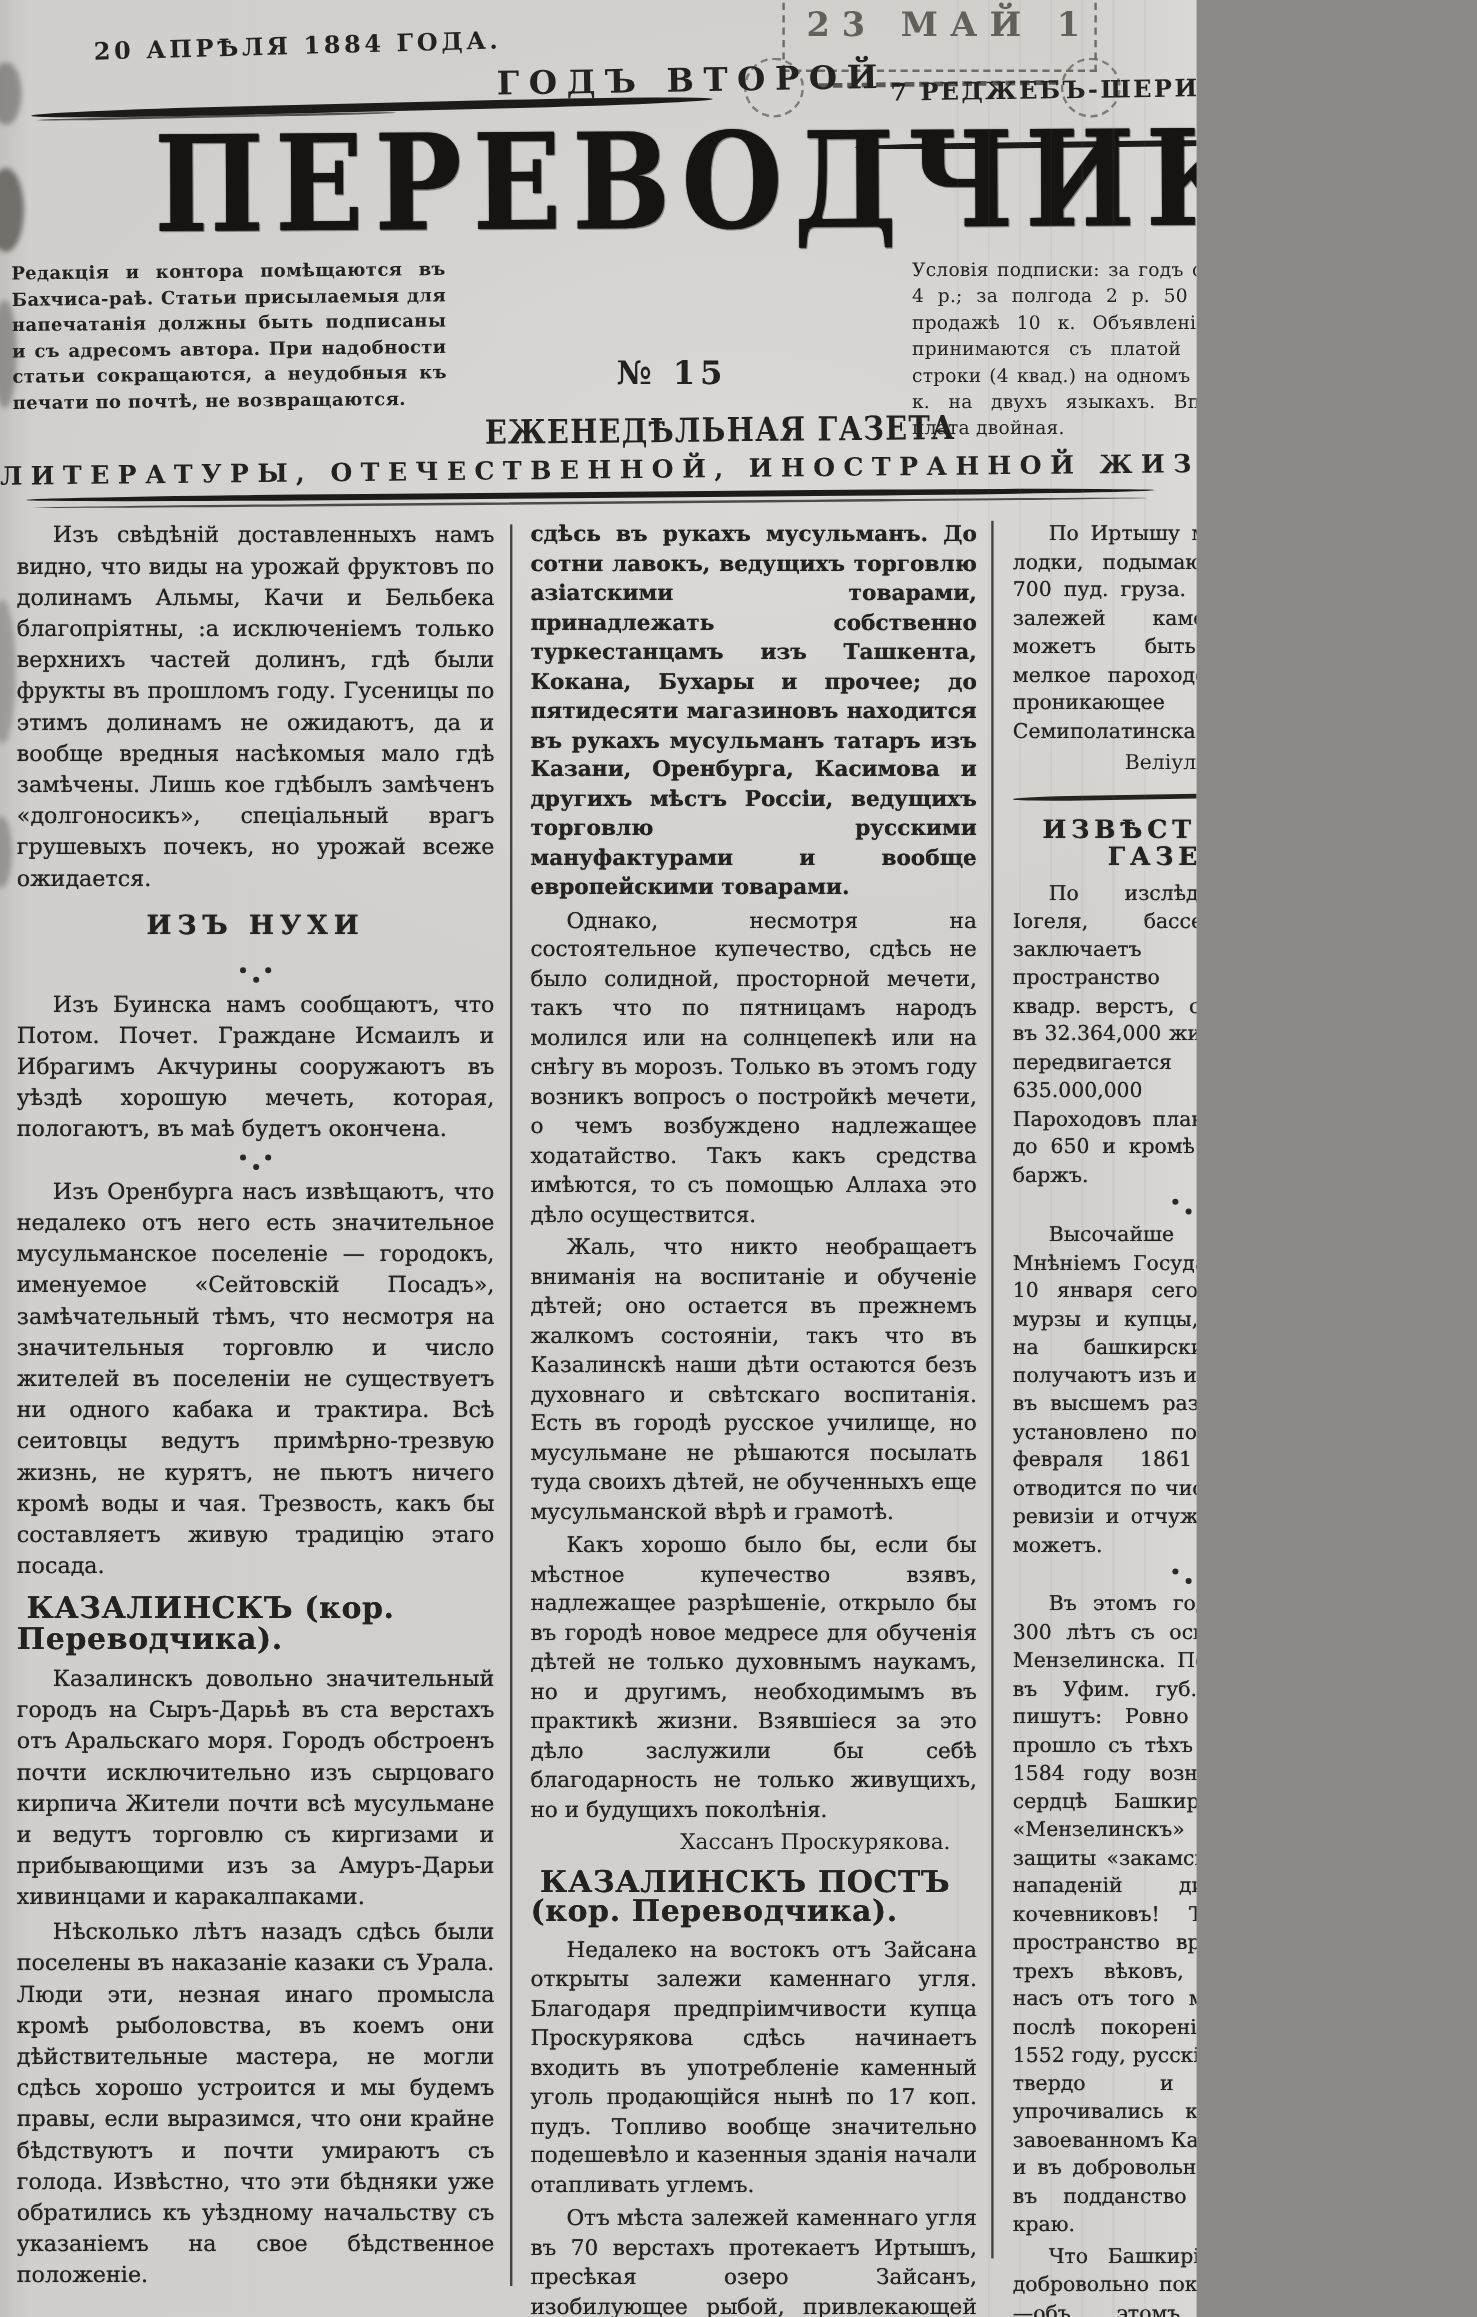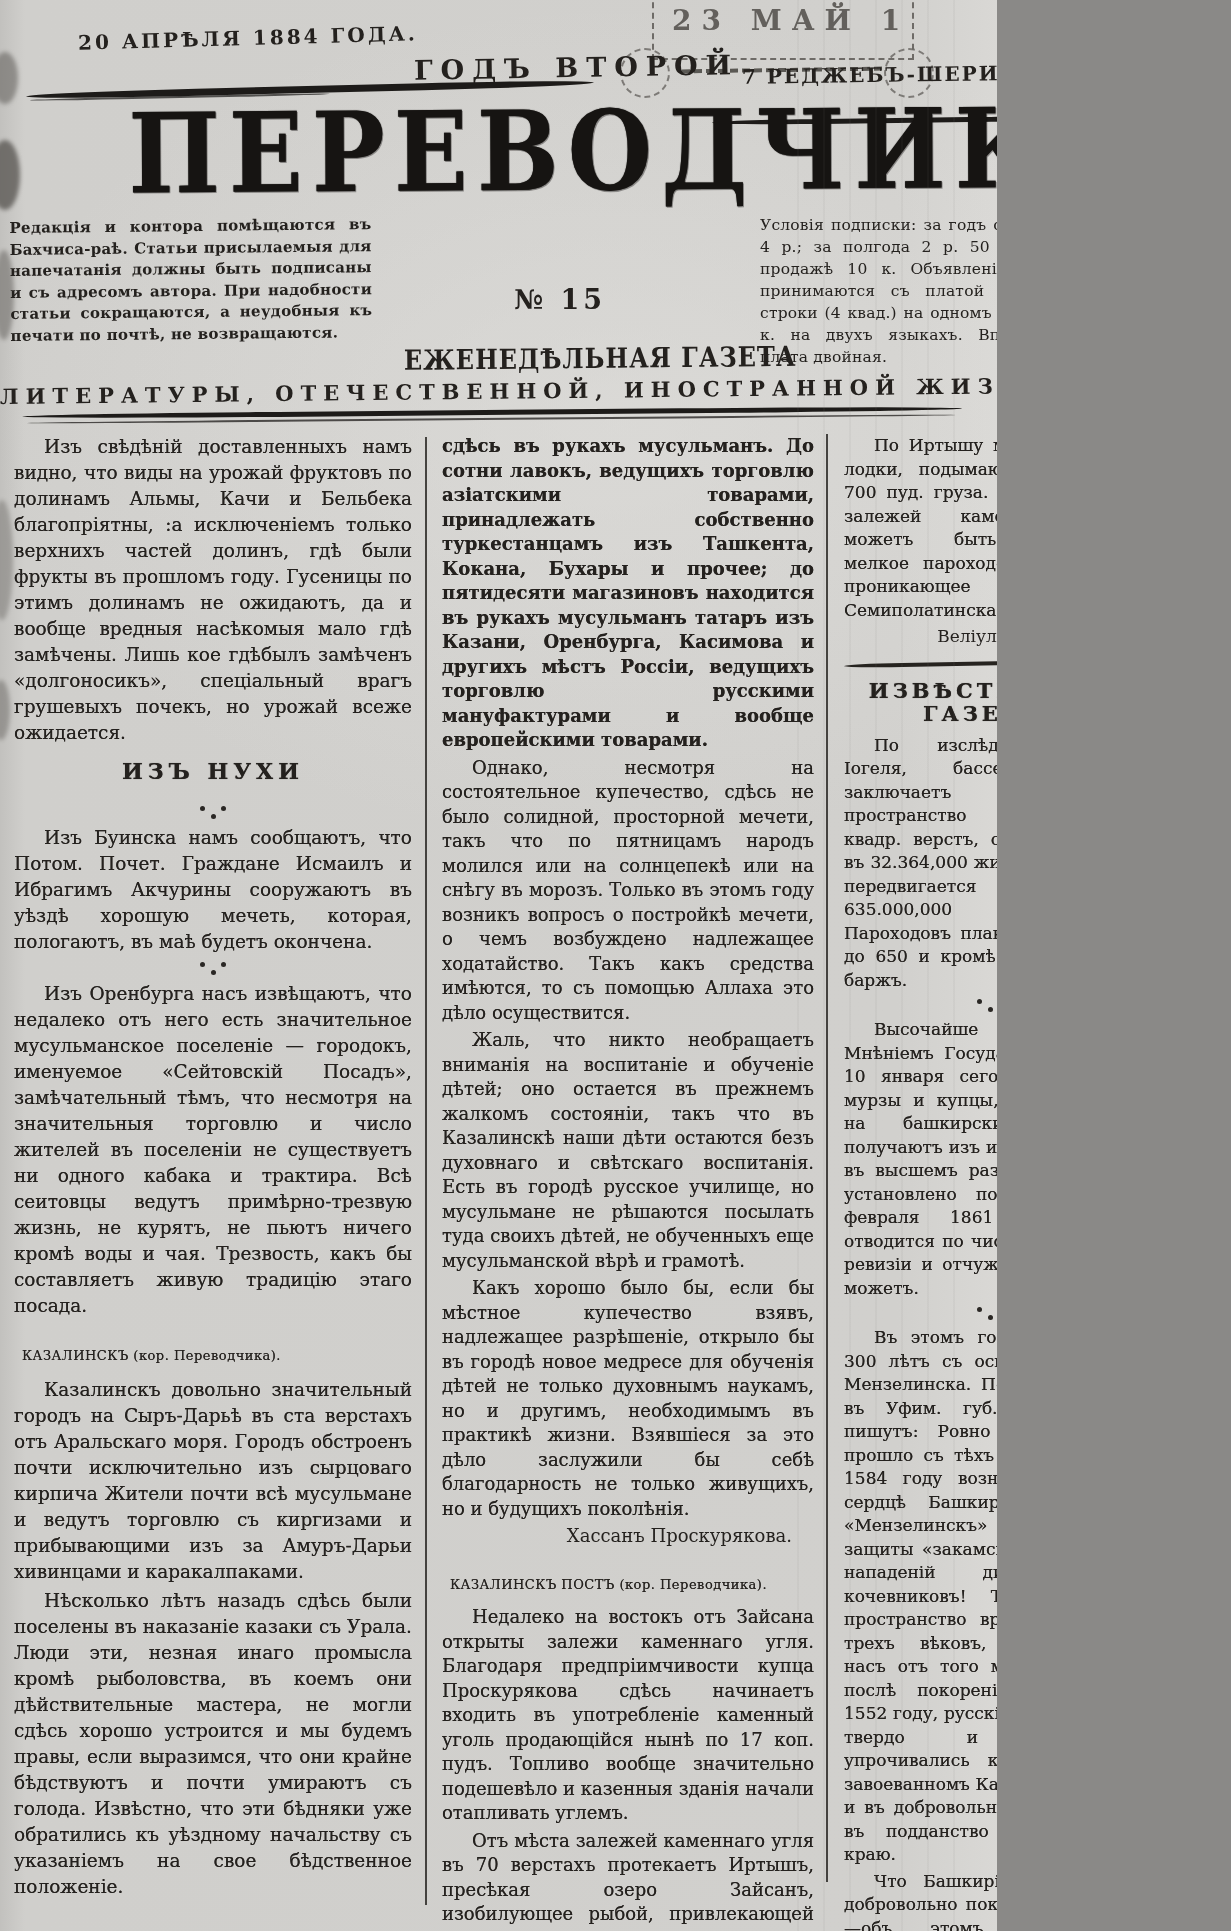--- a/index.html
+++ b/index.html
@@ -46,21 +46,21 @@
   .rule-left{left:26px;top:86px;width:568px;height:7px;transform:rotate(-1.4deg);}
   .rule-left2{left:30px;top:96px;width:300px;height:2px;transform:rotate(-1.2deg);opacity:.7;}
   .rule-right{left:712px;top:118px;width:368px;height:5px;transform:rotate(-.7deg);}
   .title{position:absolute;left:128px;top:86px;width:900px;margin:0;text-align:center;
     font-size:97px;font-weight:bold;letter-spacing:9px;color:#161412;
     transform:scaleY(1.14) rotate(-.3deg);transform-origin:center top;white-space:nowrap;
     text-shadow:0 0 1px rgba(20,18,16,.9),1px 1px 0 rgba(20,18,16,.35);}
   .office-note{position:absolute;left:10px;top:216px;width:362px;font-size:15px;
     line-height:21.5px;text-align:justify;font-weight:bold;letter-spacing:.3px;
     transform:rotate(-.6deg);}
-  .issue-no{position:absolute;left:455px;top:284px;width:210px;text-align:center;
+  .issue-no{position:absolute;left:455px;top:296px;width:210px;text-align:center;
     font-size:27px;font-weight:bold;letter-spacing:4px;}
   .weekly{position:absolute;left:404px;top:344px;width:310px;text-align:center;
     font-size:24px;font-weight:bold;letter-spacing:1px;transform:scaleY(1.15) rotate(-.5deg);
     white-space:nowrap;}
   .subscription{position:absolute;left:760px;top:214px;width:360px;font-size:15.5px;
     line-height:22px;text-align:justify;letter-spacing:.2px;}
   .banner{position:absolute;left:0;top:378px;width:1130px;text-align:center;
     font-size:21px;font-weight:bold;letter-spacing:7px;transform:rotate(-.6deg);
     white-space:nowrap;}
   .rule-banner{left:22px;top:410px;width:940px;height:5px;transform:rotate(-.5deg);}
@@ -72,22 +72,22 @@
   .columns{position:absolute;left:14px;top:434px;width:1122px;display:grid;
     grid-template-columns:398px 372px 292px;column-gap:30px;}
   .col p{margin:0 0 3px;text-indent:30px;text-align:justify;
     text-shadow:0 0 .6px rgba(34,30,27,.8);}
   .col p.cont{text-indent:0;font-weight:bold;}
   .col-1{font-size:18.5px;line-height:26px;}
   .col-2{font-size:18px;line-height:24.5px;}
   .col-3{font-size:17px;line-height:23.5px;}
   .h-sec{text-align:center;font-weight:bold;font-size:22px;letter-spacing:5px;
     margin:12px 0 22px;text-shadow:0 0 .7px rgba(25,22,20,.9);}
-  .h-city{font-size:13px;letter-spacing:.5px;margin:24px 0 8px;text-indent:8px;
-    font-weight:normal;text-shadow:0 0 .5px rgba(25,22,20,.7);}
+  .h-city{font-size:25px;letter-spacing:.5px;margin:8px 0 8px;text-indent:8px;
+    font-weight:bold;text-shadow:0 0 .5px rgba(25,22,20,.7);}
   .col-3 .h-sec{font-size:21px;letter-spacing:4px;margin:10px 0 8px;}
   .sig{text-align:right;padding-right:22px;margin:0 0 4px;font-style:normal;}
   .asterism{display:flex;flex-direction:column;align-items:center;gap:3px;margin:7px 0 6px;}
   .asterism .row{display:flex;gap:16px;}
   .asterism i{display:block;width:5px;height:5px;border-radius:50%;background:#2a2724;}
   .flourish{position:relative;width:300px;height:12px;margin:8px auto 4px;}
   .flourish::before{content:"";position:absolute;left:0;top:5px;width:78%;height:4px;
     background:#26231f;border-radius:50%/100%;transform:rotate(-1deg);}
   .flourish::after{content:"";position:absolute;right:0;top:-2px;width:20%;height:14px;
     border-bottom:2px solid #35322e;border-right:2px solid #35322e;

